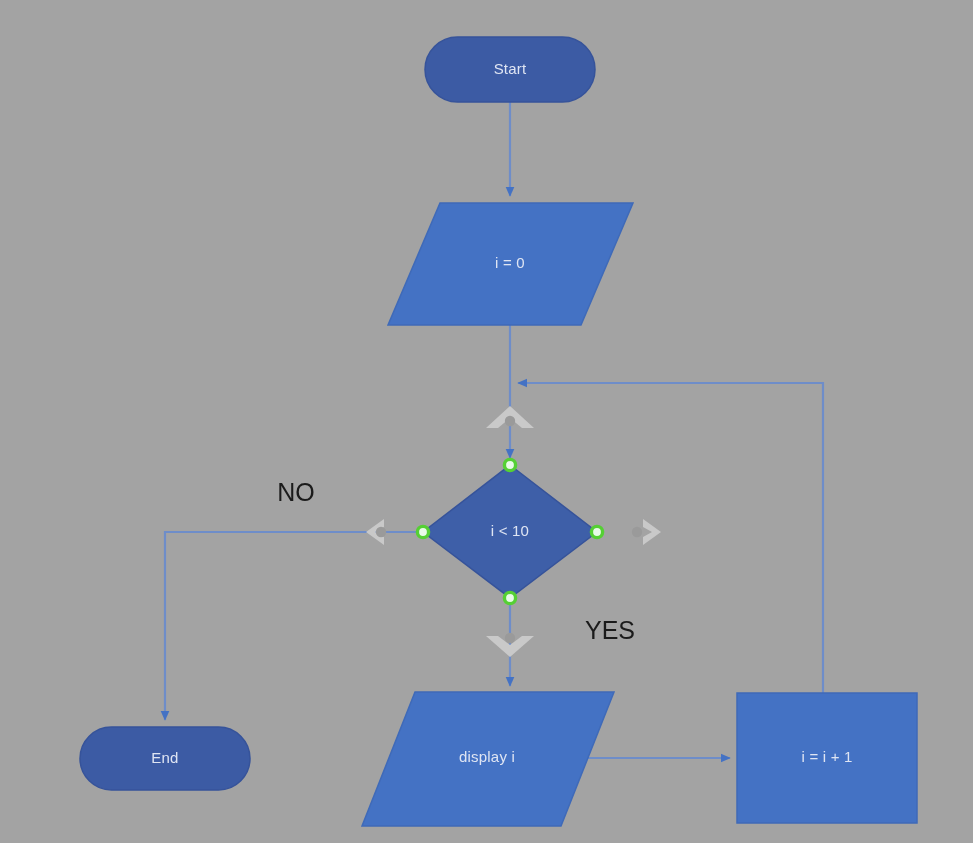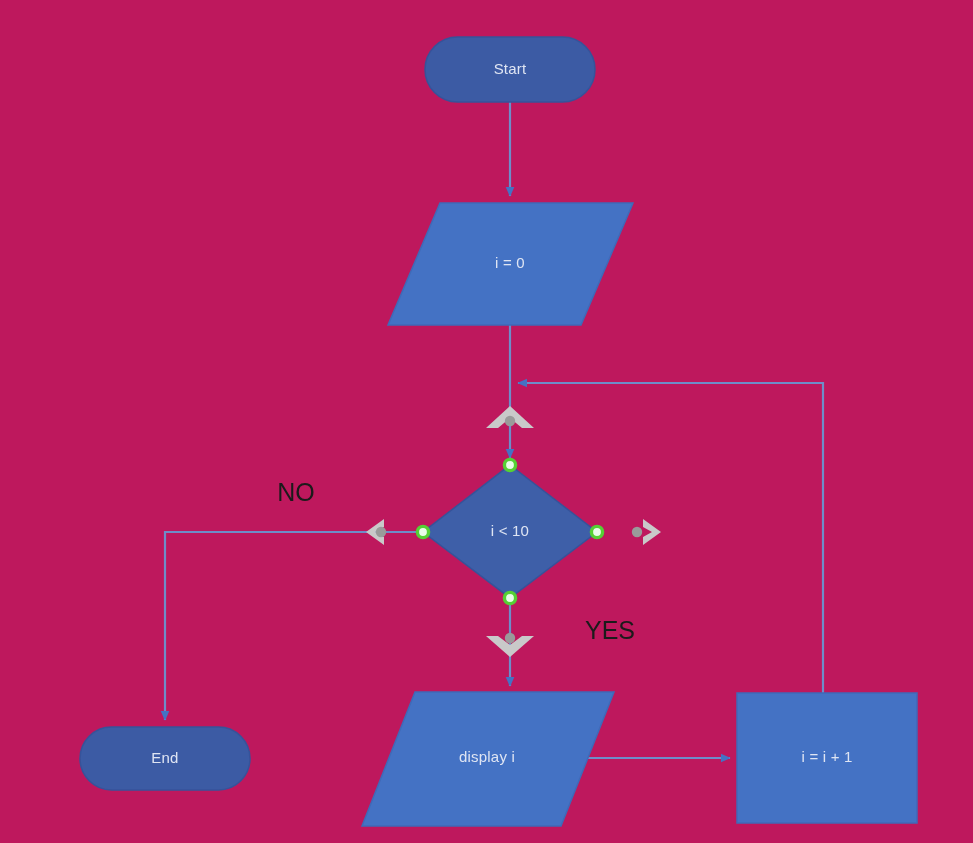--- a/index.html
+++ b/index.html
@@ -4,21 +4,21 @@
 <style>
   html, body {
     margin: 0;
     padding: 0;
     background: #ffffff;
   }
   #canvas {
     position: relative;
     width: 973px;
     height: 843px;
-    background: #be185d;
+    background: #a3a3a3;
     overflow: hidden;
     font-family: "Liberation Sans", sans-serif;
   }
   #diagram-svg {
     position: absolute;
     left: 0;
     top: 0;
     width: 973px;
     height: 843px;
   }

